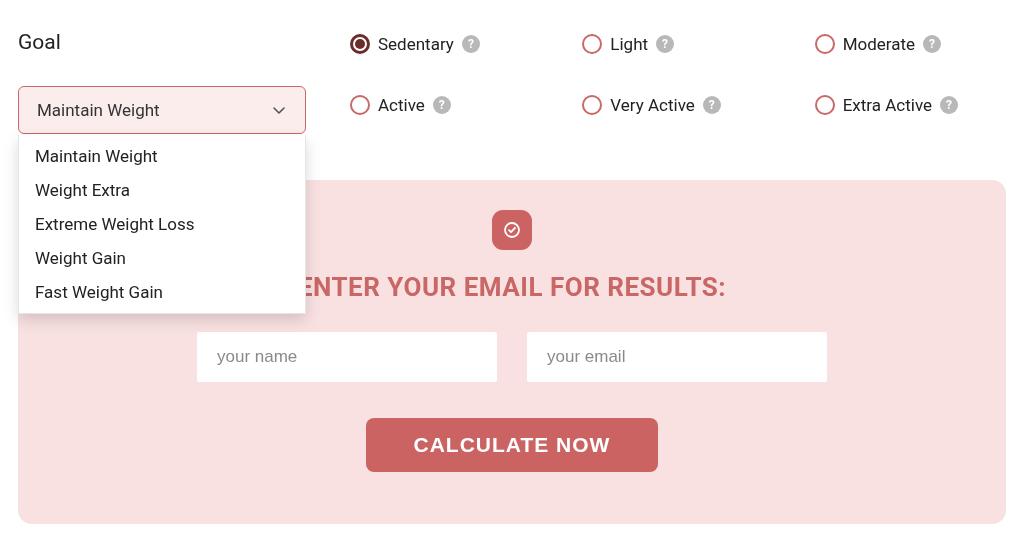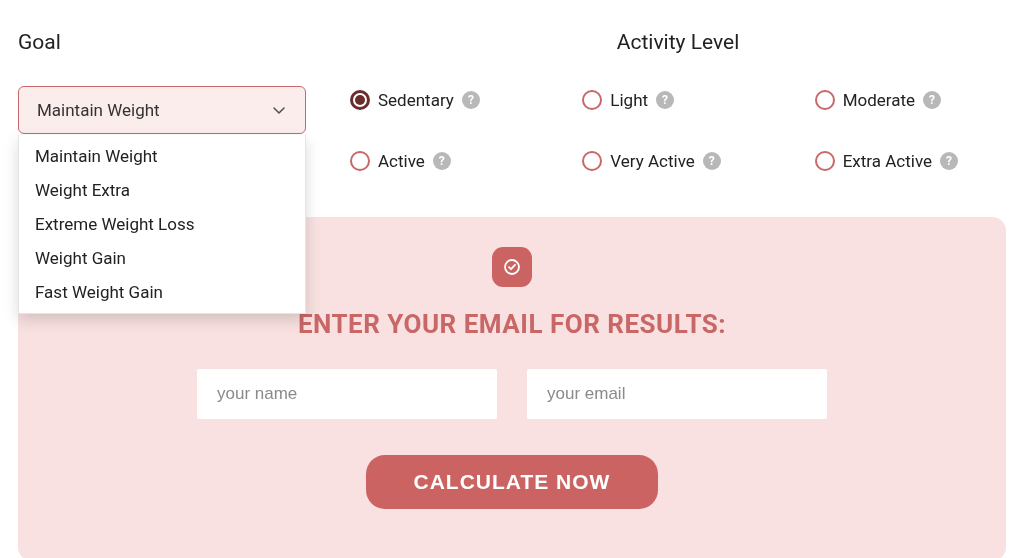--- a/index.html
+++ b/index.html
@@ -162,21 +162,21 @@
   }
   .text-input::placeholder { color: #8a8a8a; }
   .calc-btn {
     display: inline-block;
     background: #CB6363;
     color: #fff;
     font-size: 21px;
     font-weight: 700;
     letter-spacing: 1px;
     border: none;
-    border-radius: 19px;
+    border-radius: 8px;
     padding: 15px 48px;
     cursor: pointer;
   }
 </style>
 </head>
 <body>
 
 <div class="row-top">
   <div class="col-goal">
     <div class="section-label">Goal</div>
@@ -193,21 +193,20 @@
         <div class="dropdown-item">Maintain Weight</div>
         <div class="dropdown-item">Weight Extra</div>
         <div class="dropdown-item">Extreme Weight Loss</div>
         <div class="dropdown-item">Weight Gain</div>
         <div class="dropdown-item">Fast Weight Gain</div>
       </div>
     </div>
   </div>
 
   <div class="col-activity">
-    <div class="section-label">Activity Level</div>
     <div class="activity-grid">
       <div class="radio-item">
         <span class="radio-circle selected"></span>
         <span>Sedentary</span>
         <span class="help-icon">?</span>
       </div>
       <div class="radio-item">
         <span class="radio-circle"></span>
         <span>Light</span>
         <span class="help-icon">?</span>

